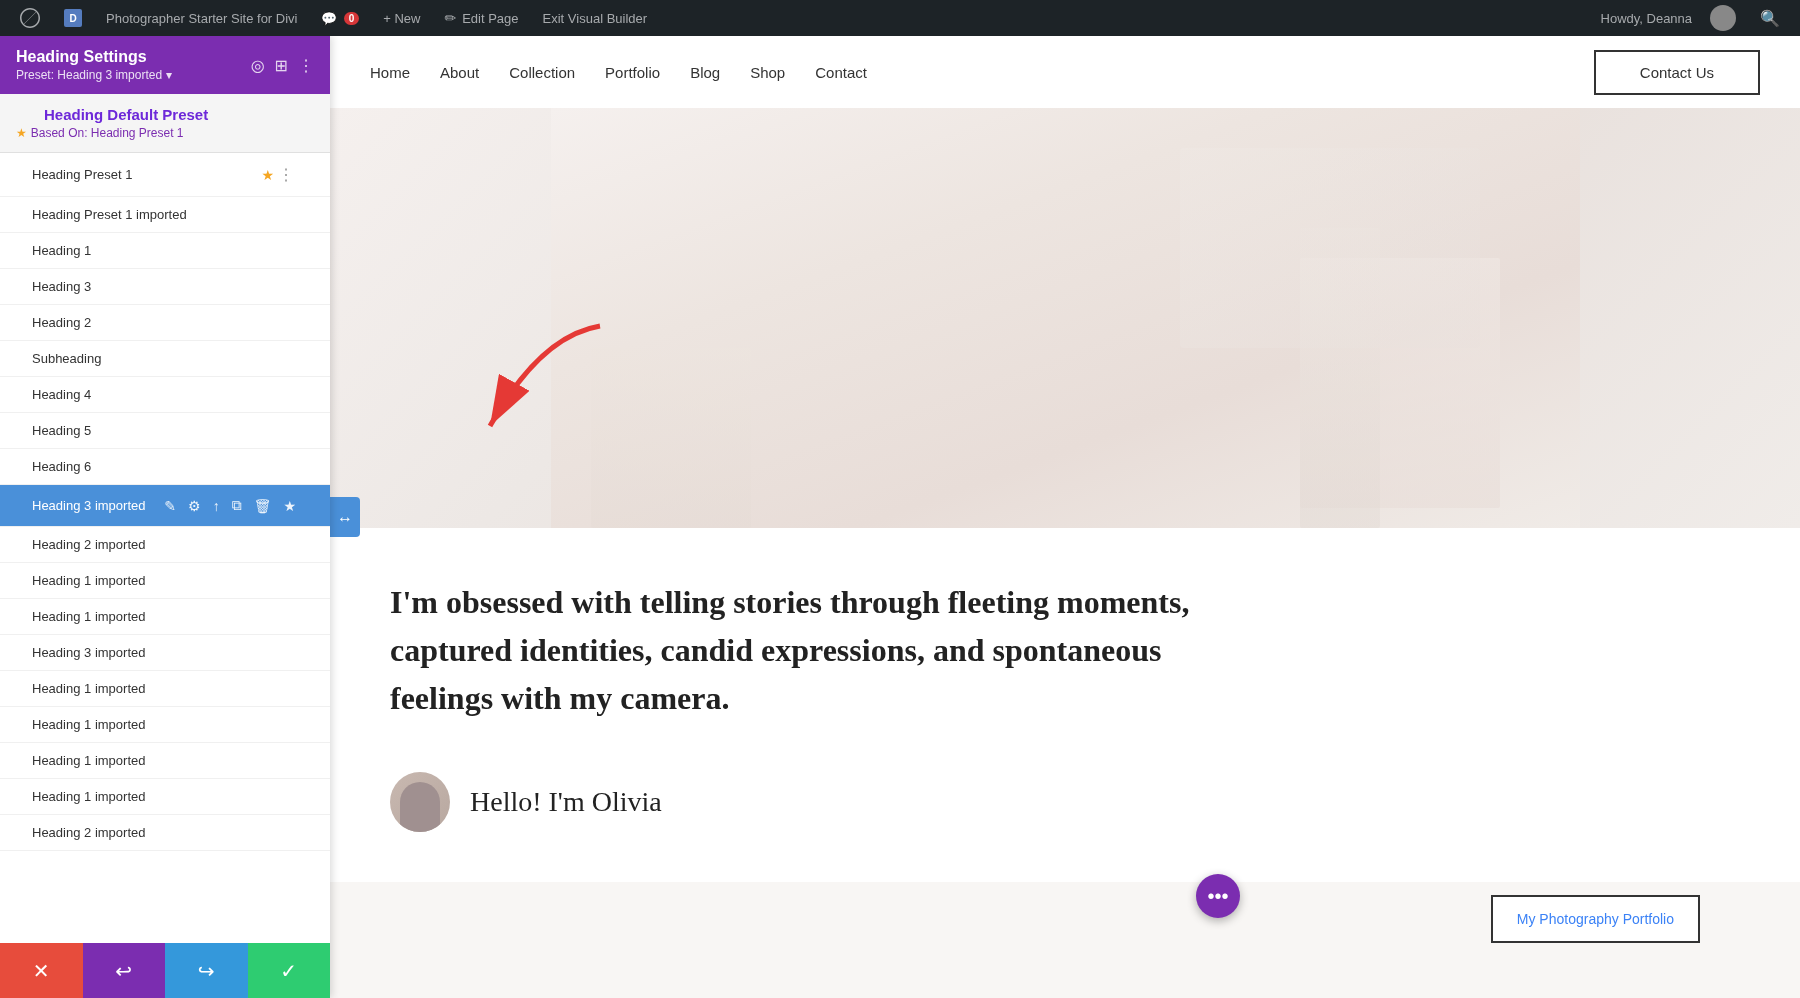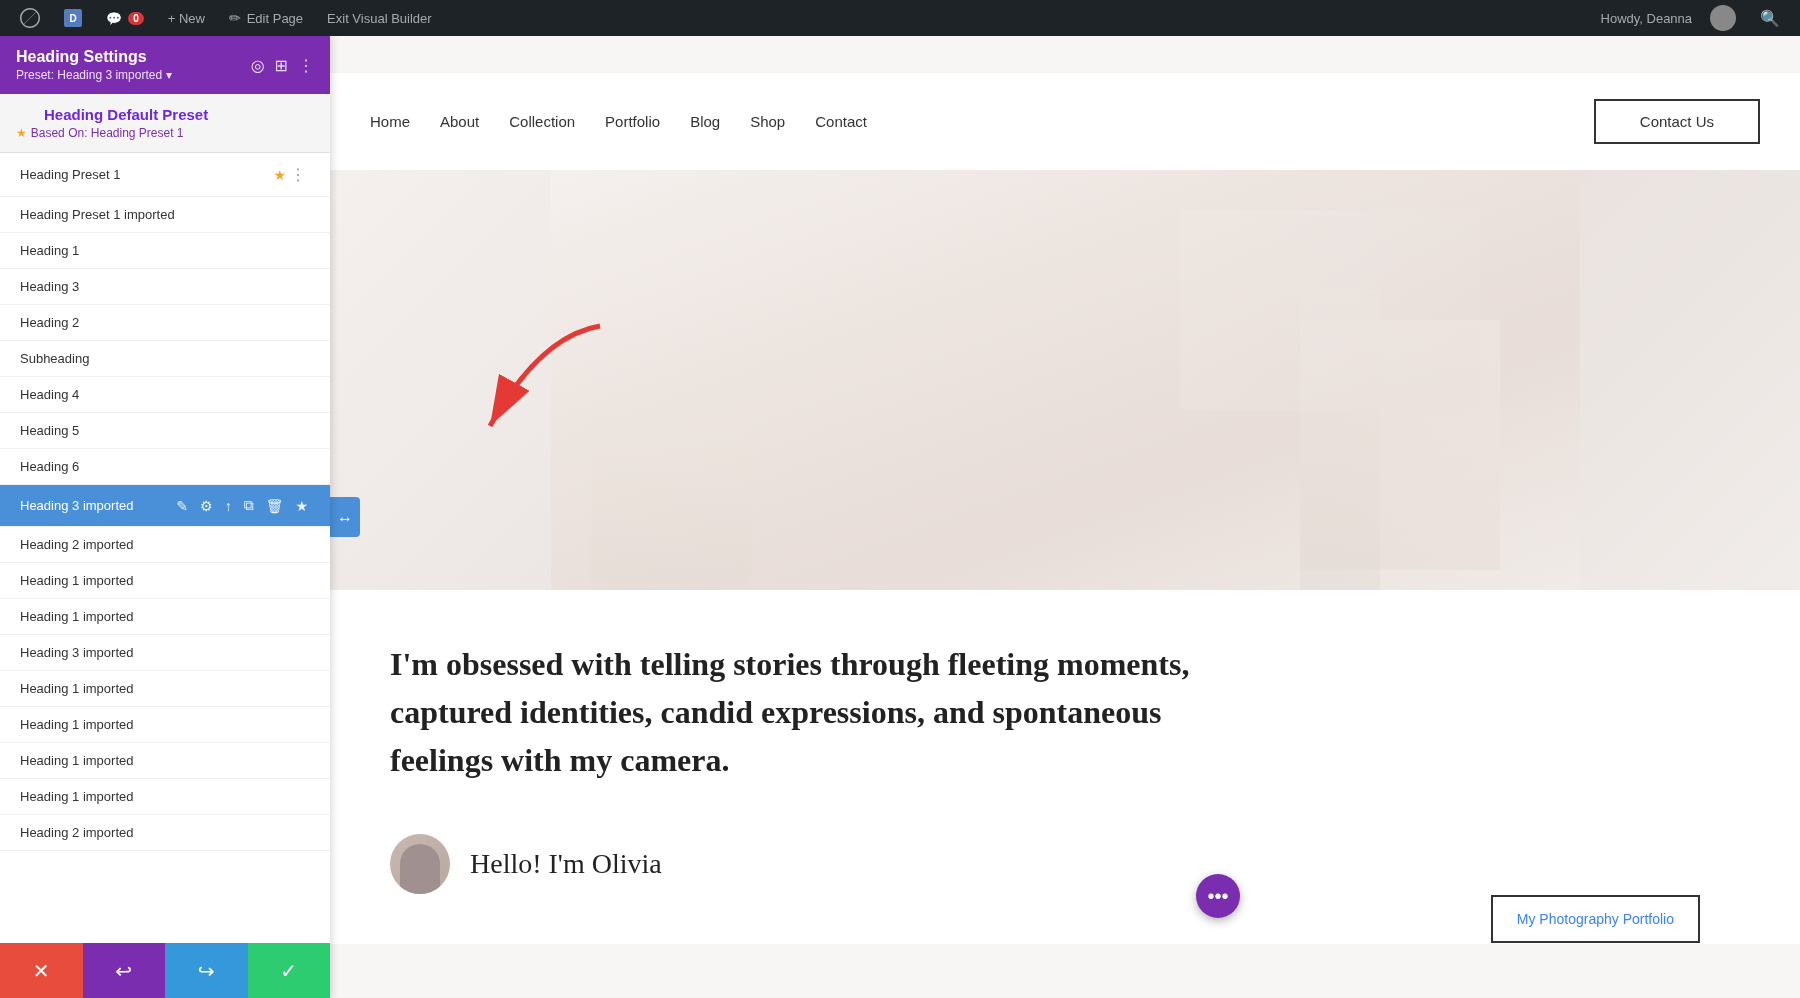--- a/index.html
+++ b/index.html
@@ -145,21 +145,21 @@
     .star-icon { color: #f5a623; }
 
     
     .preset-list {
       flex: 1;
       overflow-y: auto;
     }
     .preset-item {
       display: flex;
       align-items: center;
-      padding: 10px 20px;
+      padding: 10px 32px;
       font-size: 13px;
       color: #333;
       cursor: pointer;
       border-bottom: 1px solid #f0f0f0;
       justify-content: space-between;
       position: relative;
     }
     .preset-item.active {
       background: #4a90d9;
       color: #fff;
@@ -210,26 +210,25 @@
       flex: 1;
       background: #f8f6f4;
       overflow-y: auto;
       position: relative;
     }
 
     
     .site-nav {
       background: #fff;
       padding: 0 40px;
-      height: 97px;
+      height: 72px;
       display: flex;
       align-items: center;
       justify-content: space-between;
       box-shadow: 0 1px 3px rgba(0,0,0,0.05);
-      margin-top: 37px;
     }
     .site-nav-links {
       display: flex;
       align-items: center;
       gap: 30px;
     }
     .site-nav-link {
       font-size: 15px;
       color: #333;
       cursor: pointer;
@@ -392,20 +391,23 @@
     <div class="admin-bar-item">
       <svg class="wp-icon" viewBox="0 0 20 20" xmlns="http://www.w3.org/2000/svg">
         <path d="M10 0C4.48 0 0 4.48 0 10s4.48 10 10 10 10-4.48 10-10S15.52 0 10 0zm0 1.5c2.28 0 4.37.84 5.97 2.22L3.72 15.97A8.47 8.47 0 011.5 10c0-4.69 3.81-8.5 8.5-8.5zm0 17c-2.28 0-4.37-.84-5.97-2.22L16.28 4.03A8.47 8.47 0 0118.5 10c0 4.69-3.81 8.5-8.5 8.5z" fill="#a7aaad"></path>
       </svg>
     </div>
     <div class="admin-bar-item">
       <svg width="18" height="18" viewBox="0 0 18 18">
         <rect width="18" height="18" rx="2" fill="#557cbf"></rect>
         <text x="9" y="13" text-anchor="middle" font-size="10" font-weight="bold" fill="white">D</text>
       </svg>
+    </div>
+    <div class="admin-bar-item">
+      <span>Photographer Starter Site for Divi</span>
     </div>
     <div class="admin-bar-item">
       💬 <span class="comment-badge">0</span>
     </div>
     <div class="admin-bar-item">
       <span>+ New</span>
     </div>
     <div class="admin-bar-item">
       <span style="font-size:14px">✏</span>
       <span>Edit Page</span>

